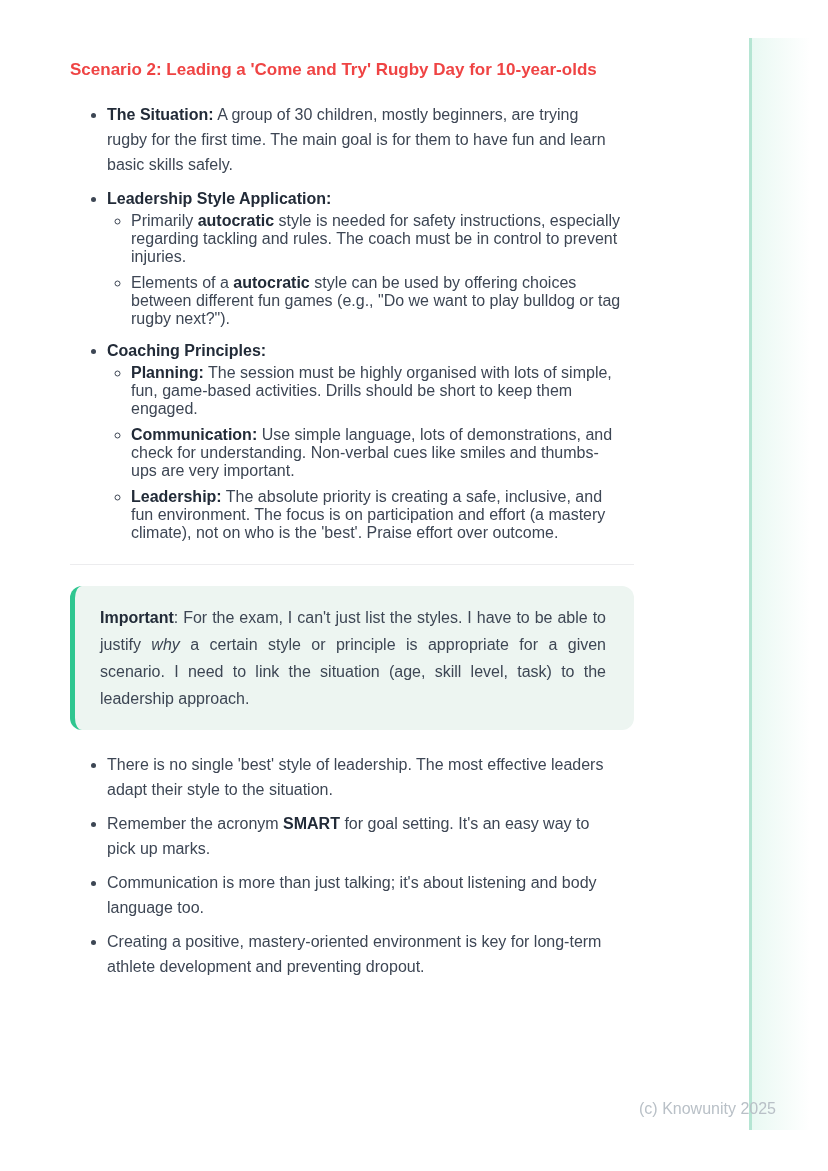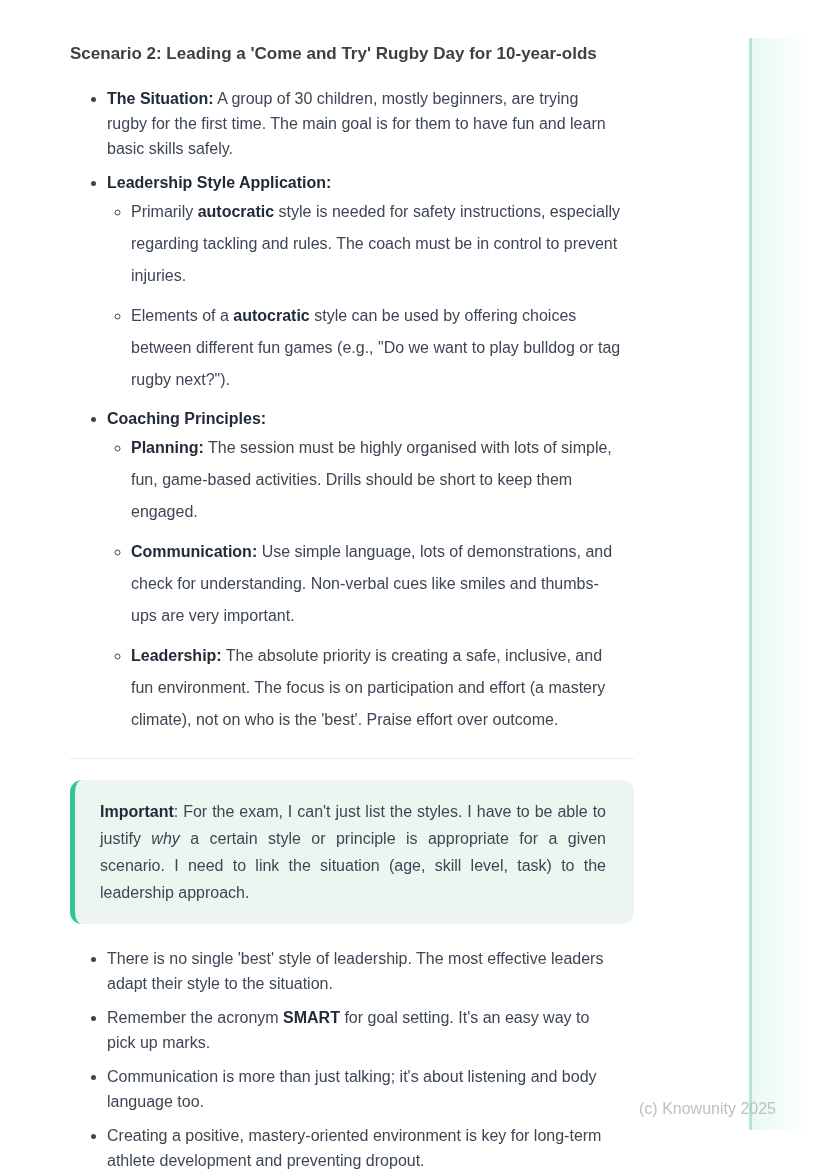--- a/index.html
+++ b/index.html
@@ -26,28 +26,28 @@
   }
 
   .content {
     position: relative;
     padding: 43px 0 0 70px;
     width: 634px; 
   }
 
   h3.scenario-title {
     font-size: 17px; line-height: 1.3;
-    font-weight: 700; color: #404040;
-    margin: 0 0 21px 0;
+    font-weight: 700; color: #ef4444;
+    margin: 16px 0 21px 0;
   }
 
   ul.l1 { list-style: disc outside; padding-left: 25px; margin: 12px; }
   ul.l1 > li { font-size: 16px; line-height: 25px; margin-bottom: 9px; color: #3d4654; }
   ul.l2 { list-style: circle outside; padding-left: 24px; margin: 1px 0 10px 0; }
-  ul.l2 > li { font-size: 16px; line-height: 32px; margin-bottom: 8px; color: #3d4654; }
+  ul.l2 > li { font-size: 16px; line-height: 18px; margin-bottom: 8px; color: #3d4654; }
   ul.l2 > li:last-child { margin-bottom: 0; }
 
   .b { font-weight: 700; color: #222b38; }
   em.i { font-style: italic; }
 
   hr.divider {
     border: none; border-top: 1px solid #ececee;
     margin: 22px 0 0 0; width: 564px;
   }
 

